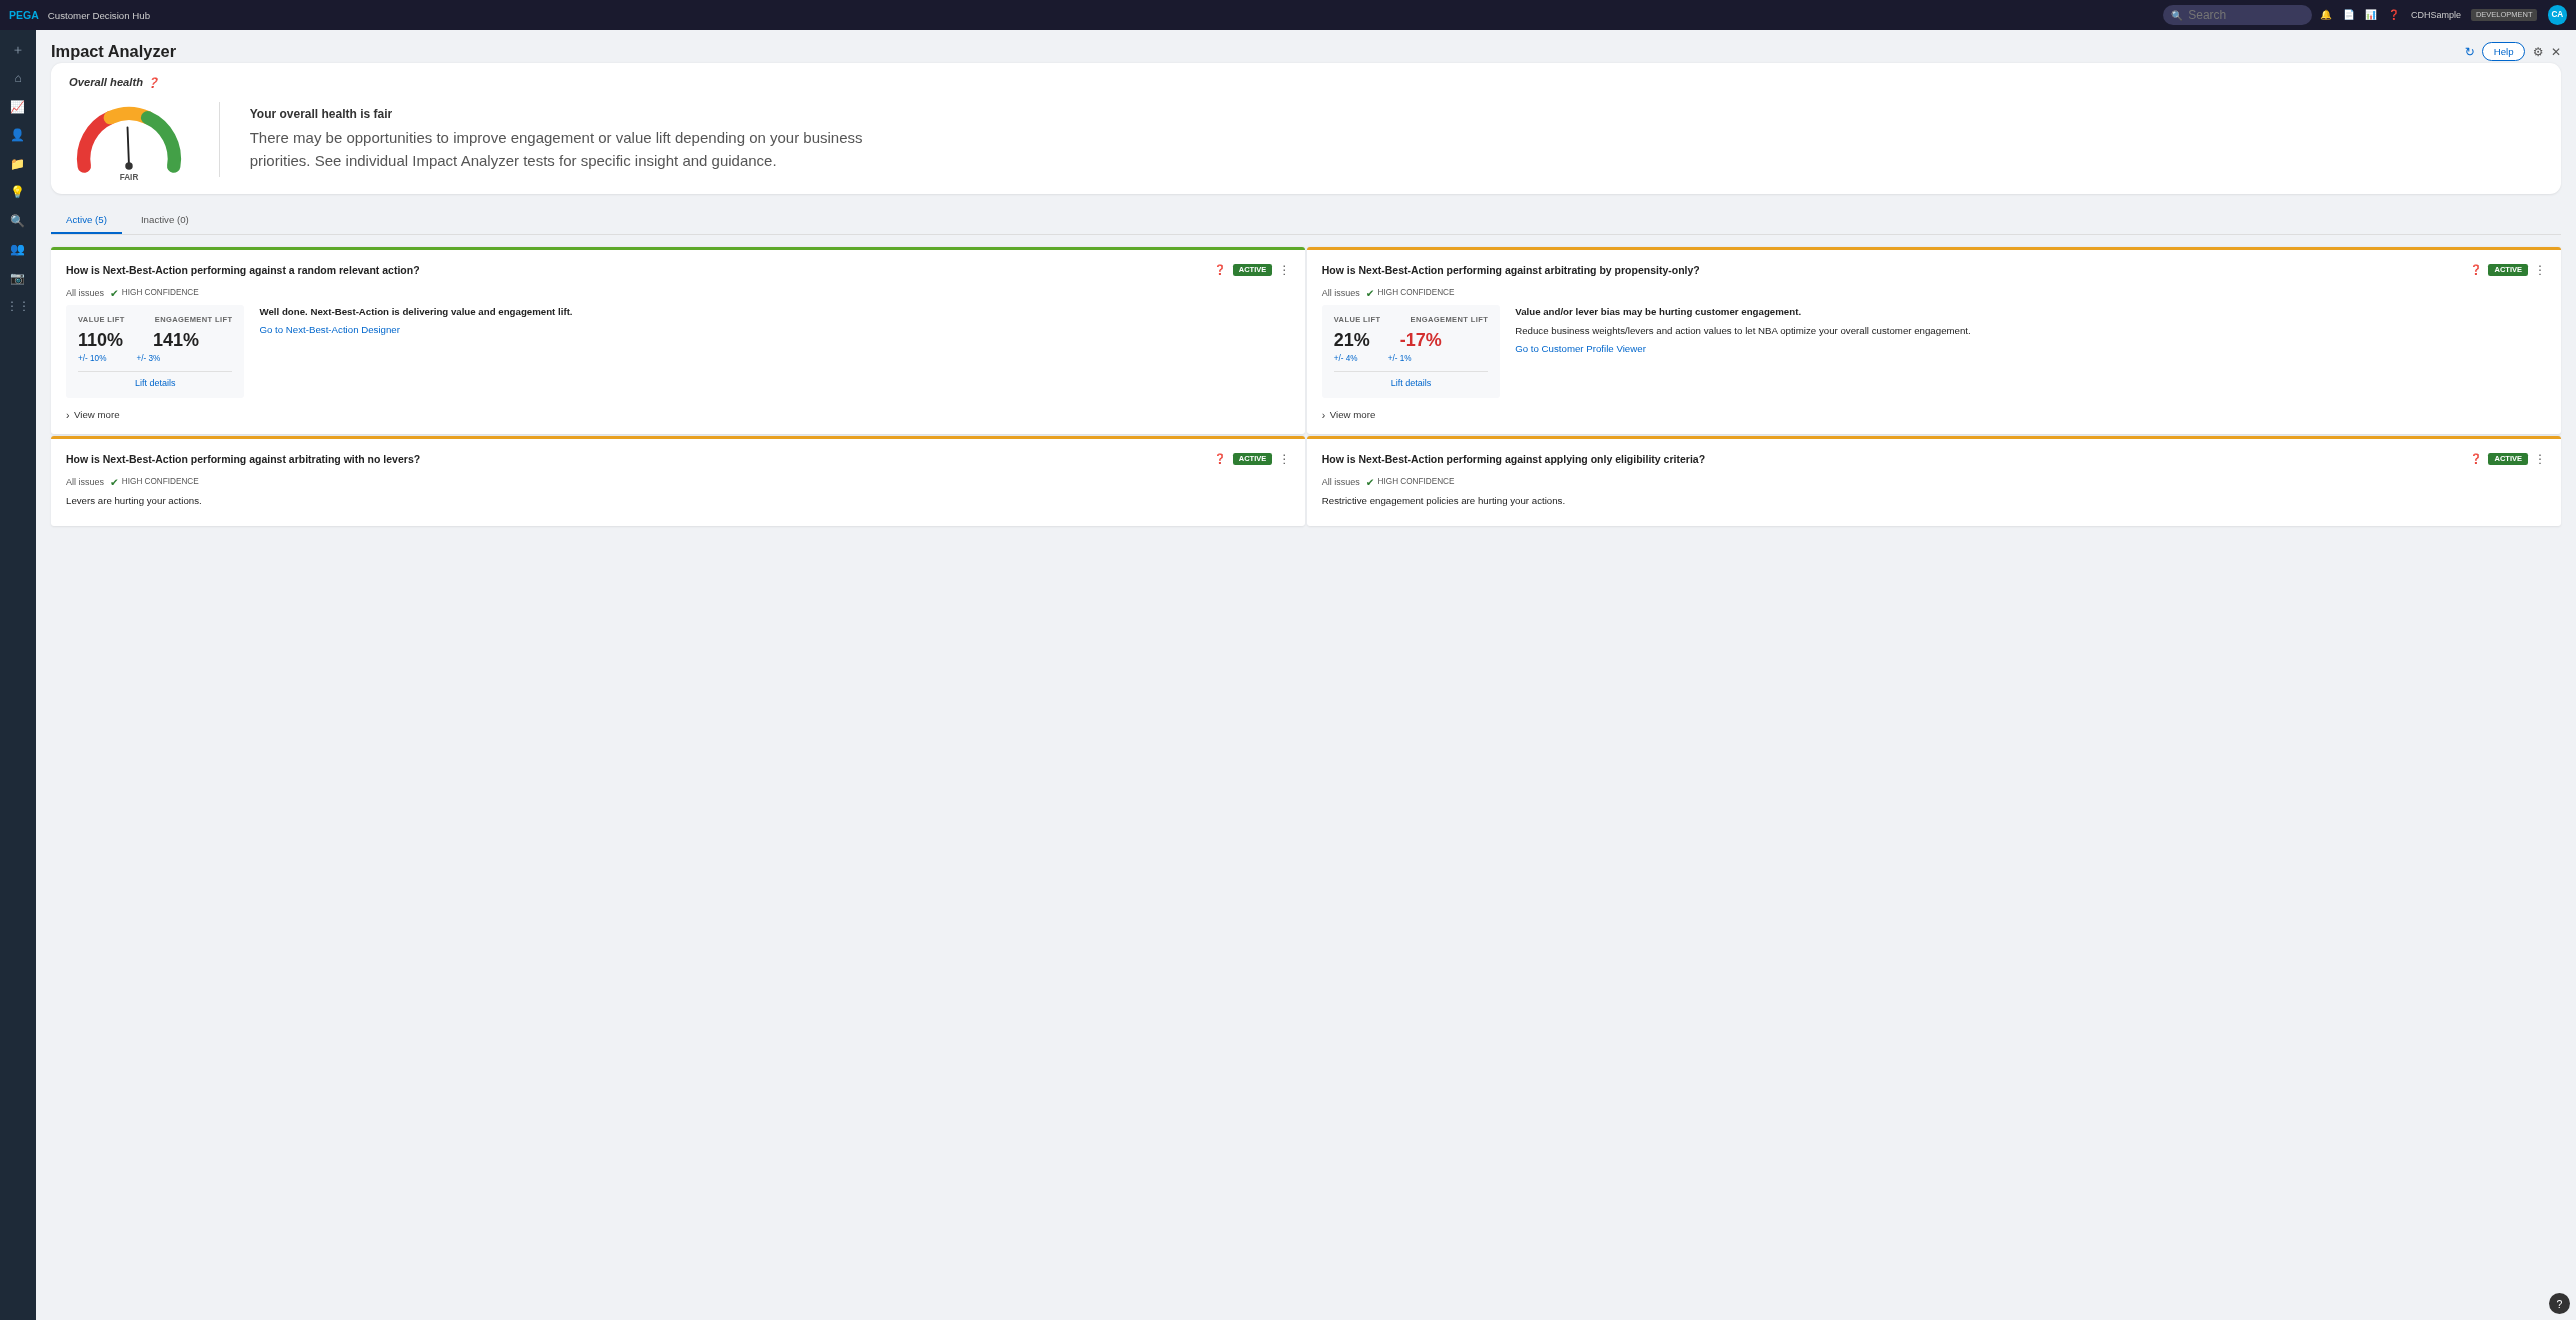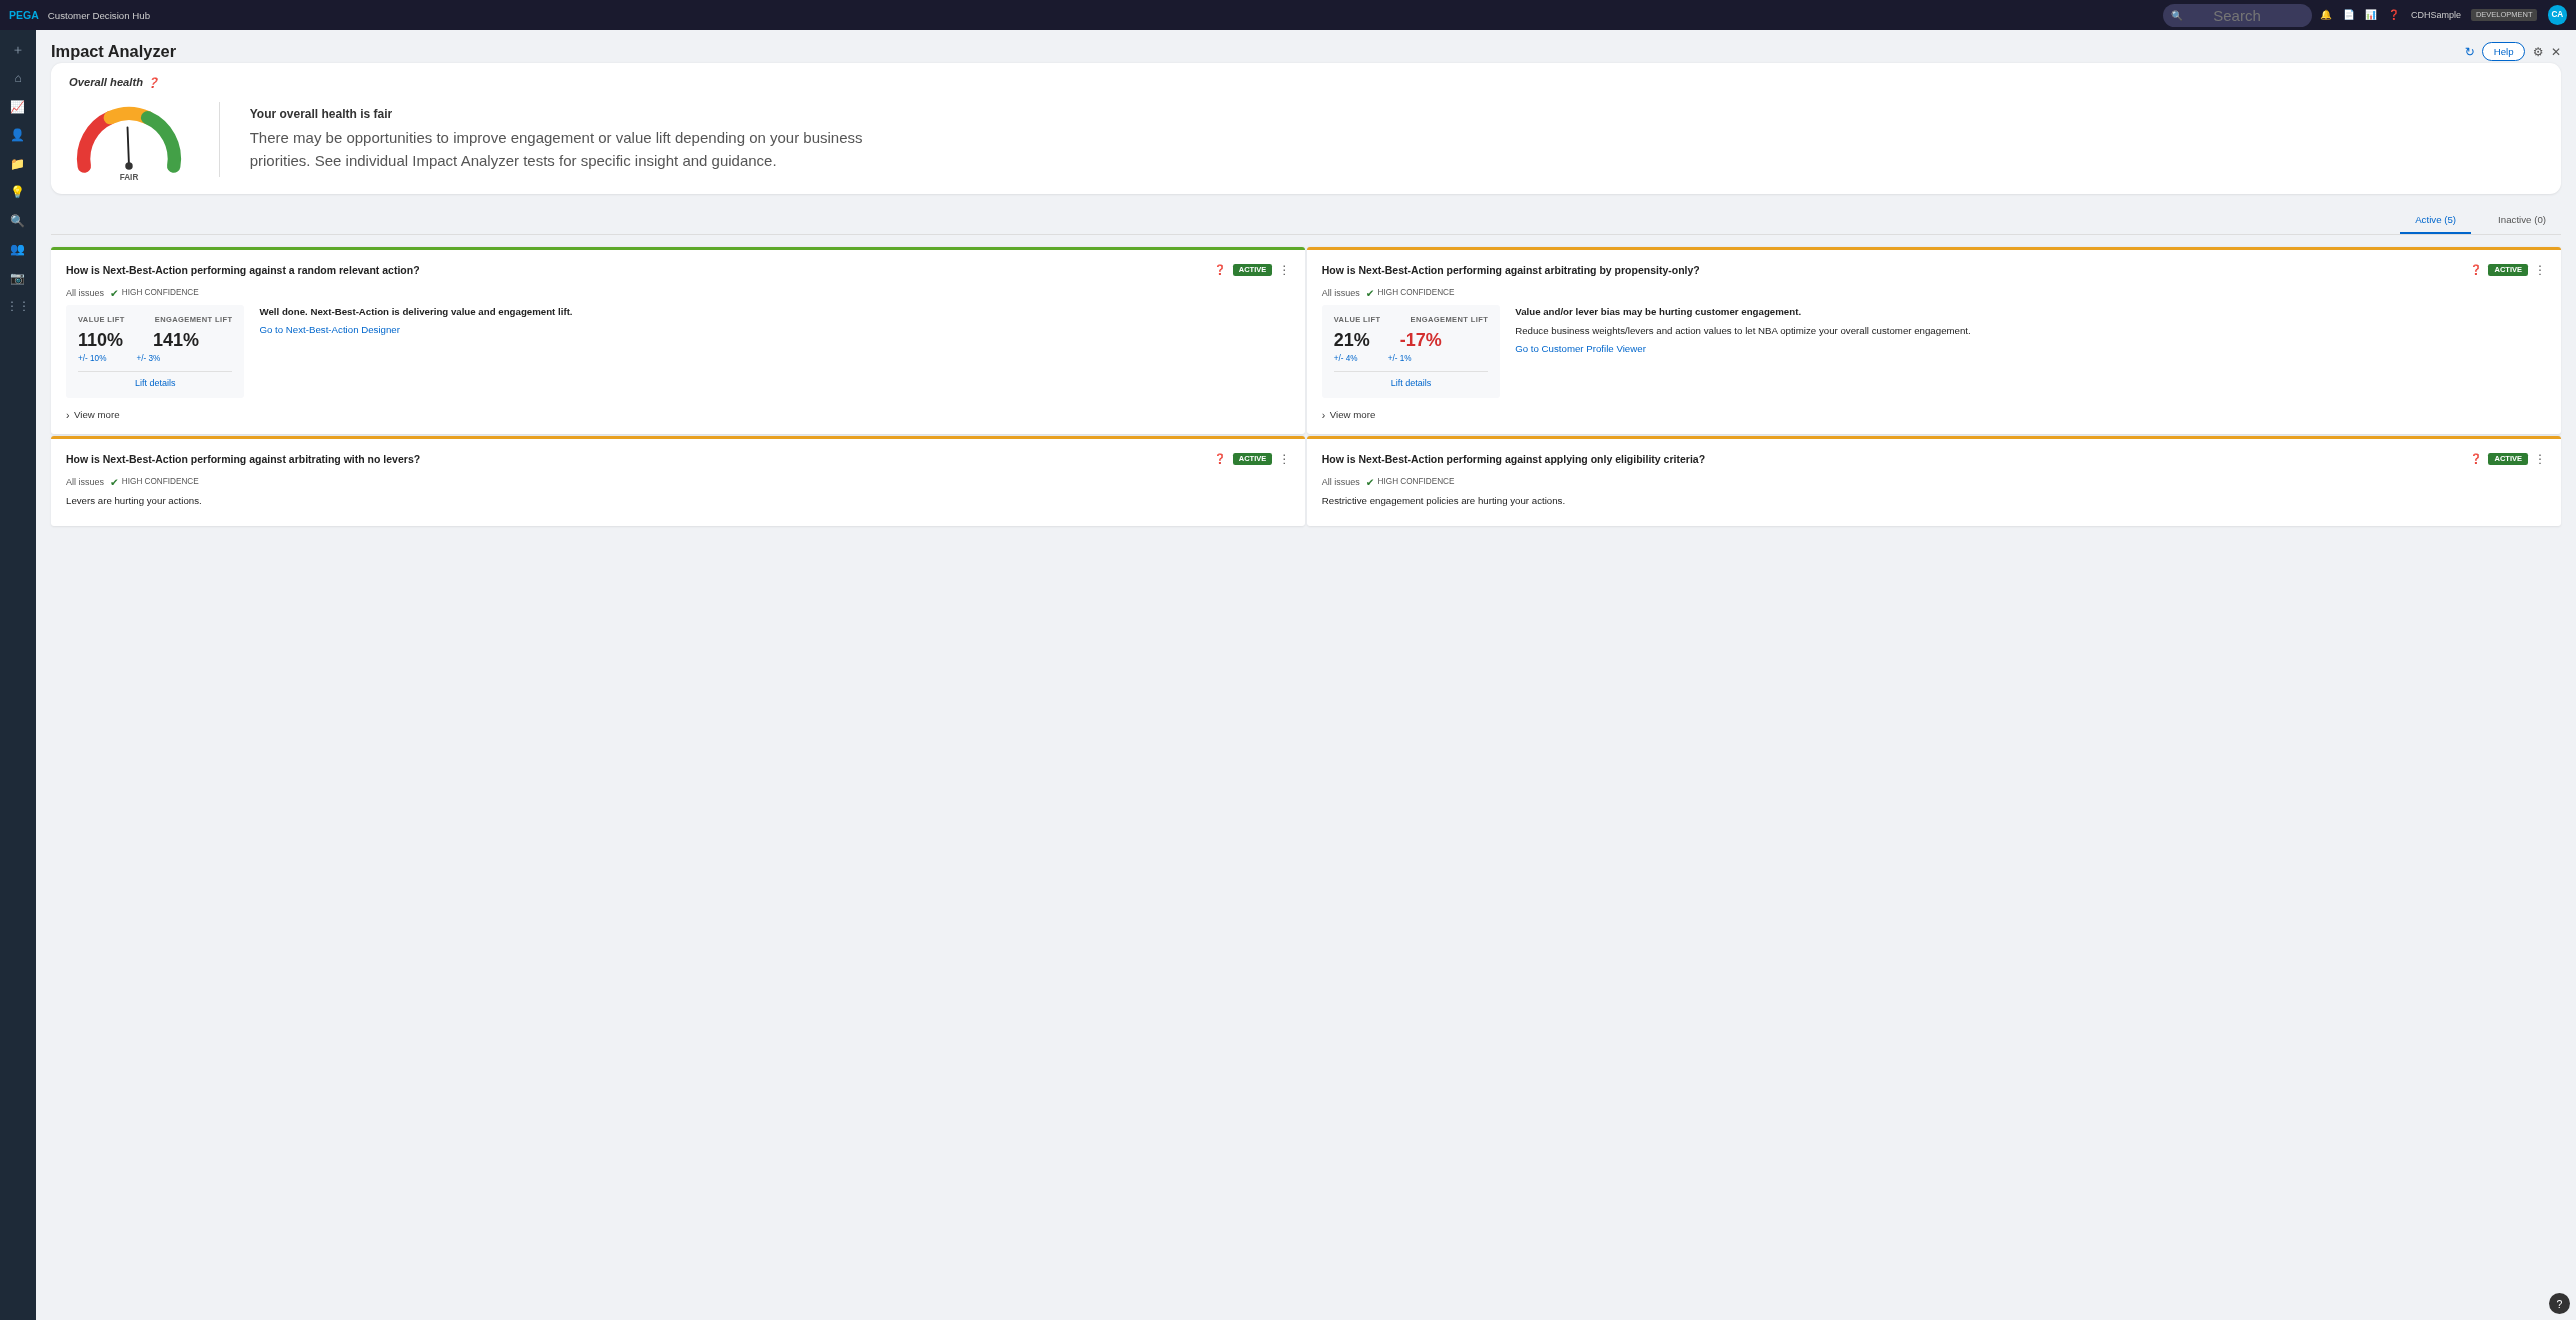--- a/index.html
+++ b/index.html
@@ -35,23 +35,22 @@
       border-radius: 12px;
       padding: 3px 9px;
       gap: 4.5px;
       width: 149px;
     }
     .top-nav .search-bar input {
       background: transparent;
       border: none;
       color: #ccc;
       outline: none;
-      font-size: 15px;
+      font-size: 12px;
       width: 105px;
-      margin-left: 25px;
     }
     .top-nav .nav-icons {
       display: flex;
       align-items: center;
       gap: 10.5px;
       color: #ccc;
     }
     .top-nav .user-badge {
       background: #00a8e0;
       border-radius: 50%;
@@ -192,25 +191,24 @@
     }
     .health-divider {
       width: 0.7px;
       height: 75px;
       background: #ddd;
     }
 
     
     .tabs-row {
       display: flex;
-      gap: 12px;
+      gap: 4px;
       margin-bottom: 0;
       border-bottom: 0.7px solid #ddd;
       margin-bottom: 12px;
-      justify-content: flex-end;
     }
     .tab {
       padding: 7.5px 15px;
       cursor: pointer;
       font-size: 9.7px;
       color: #555;
       border-bottom: 2.2px solid transparent;
       margin-bottom: -0.7px;
     }
     .tab.active {

